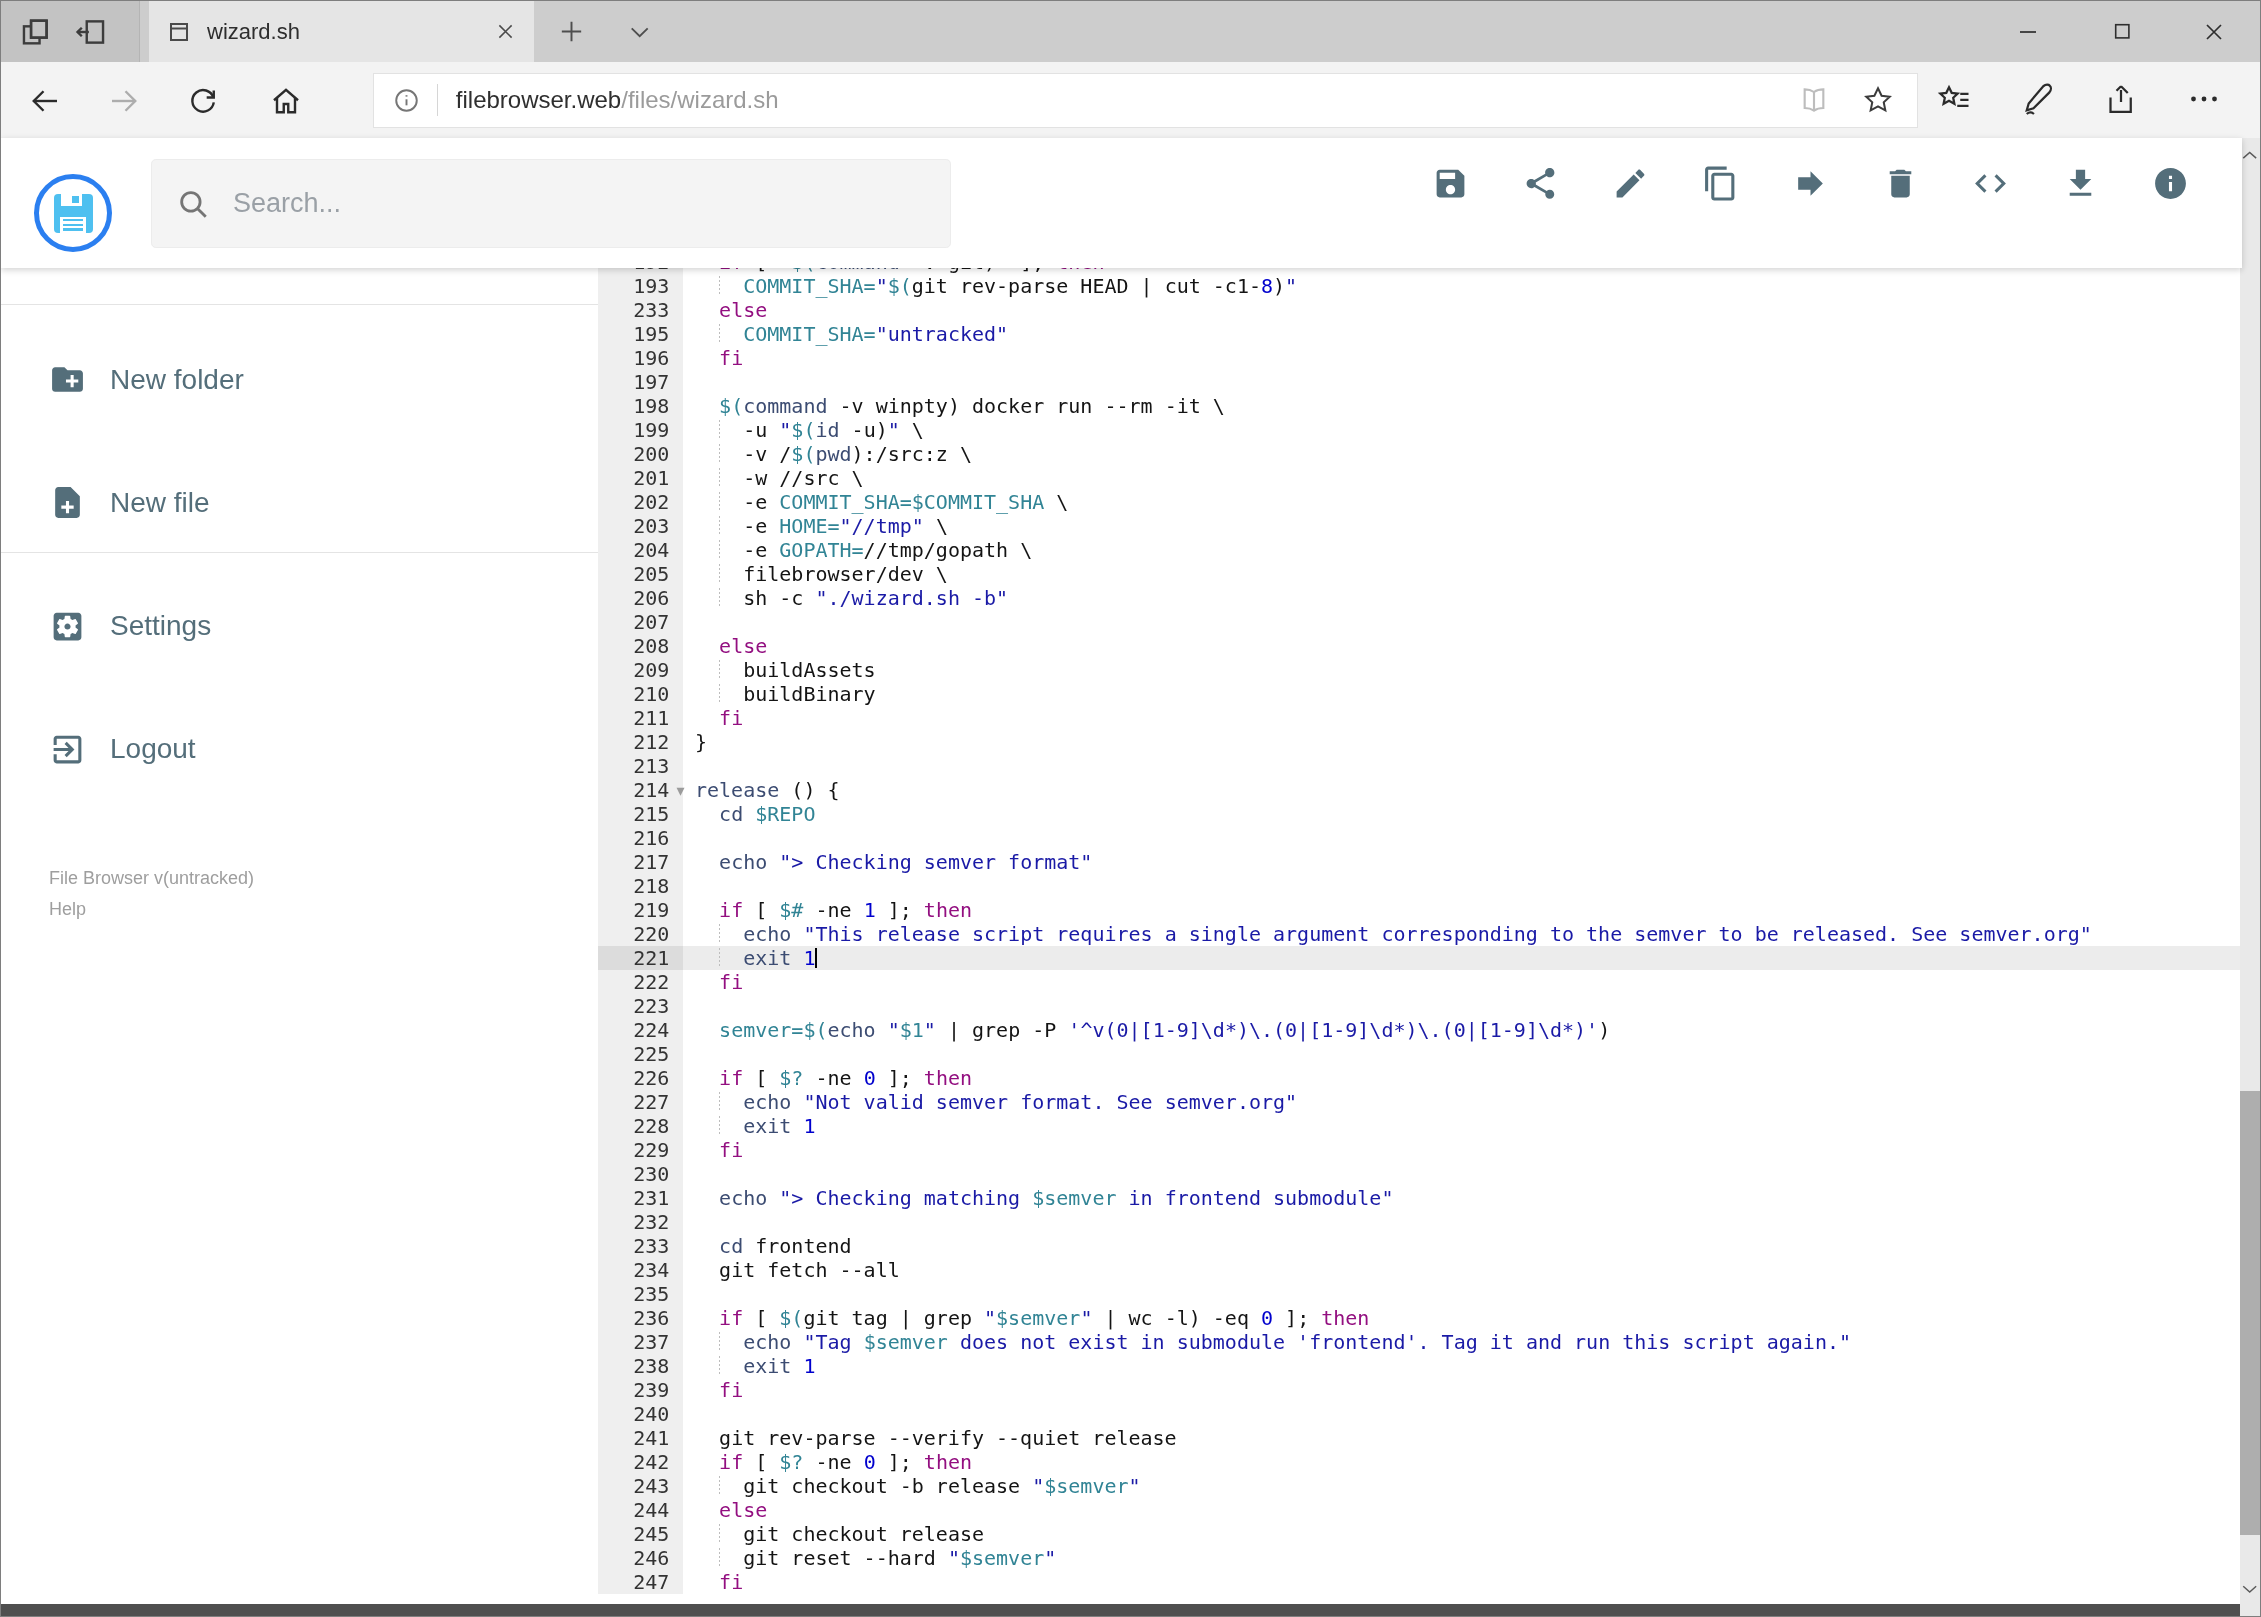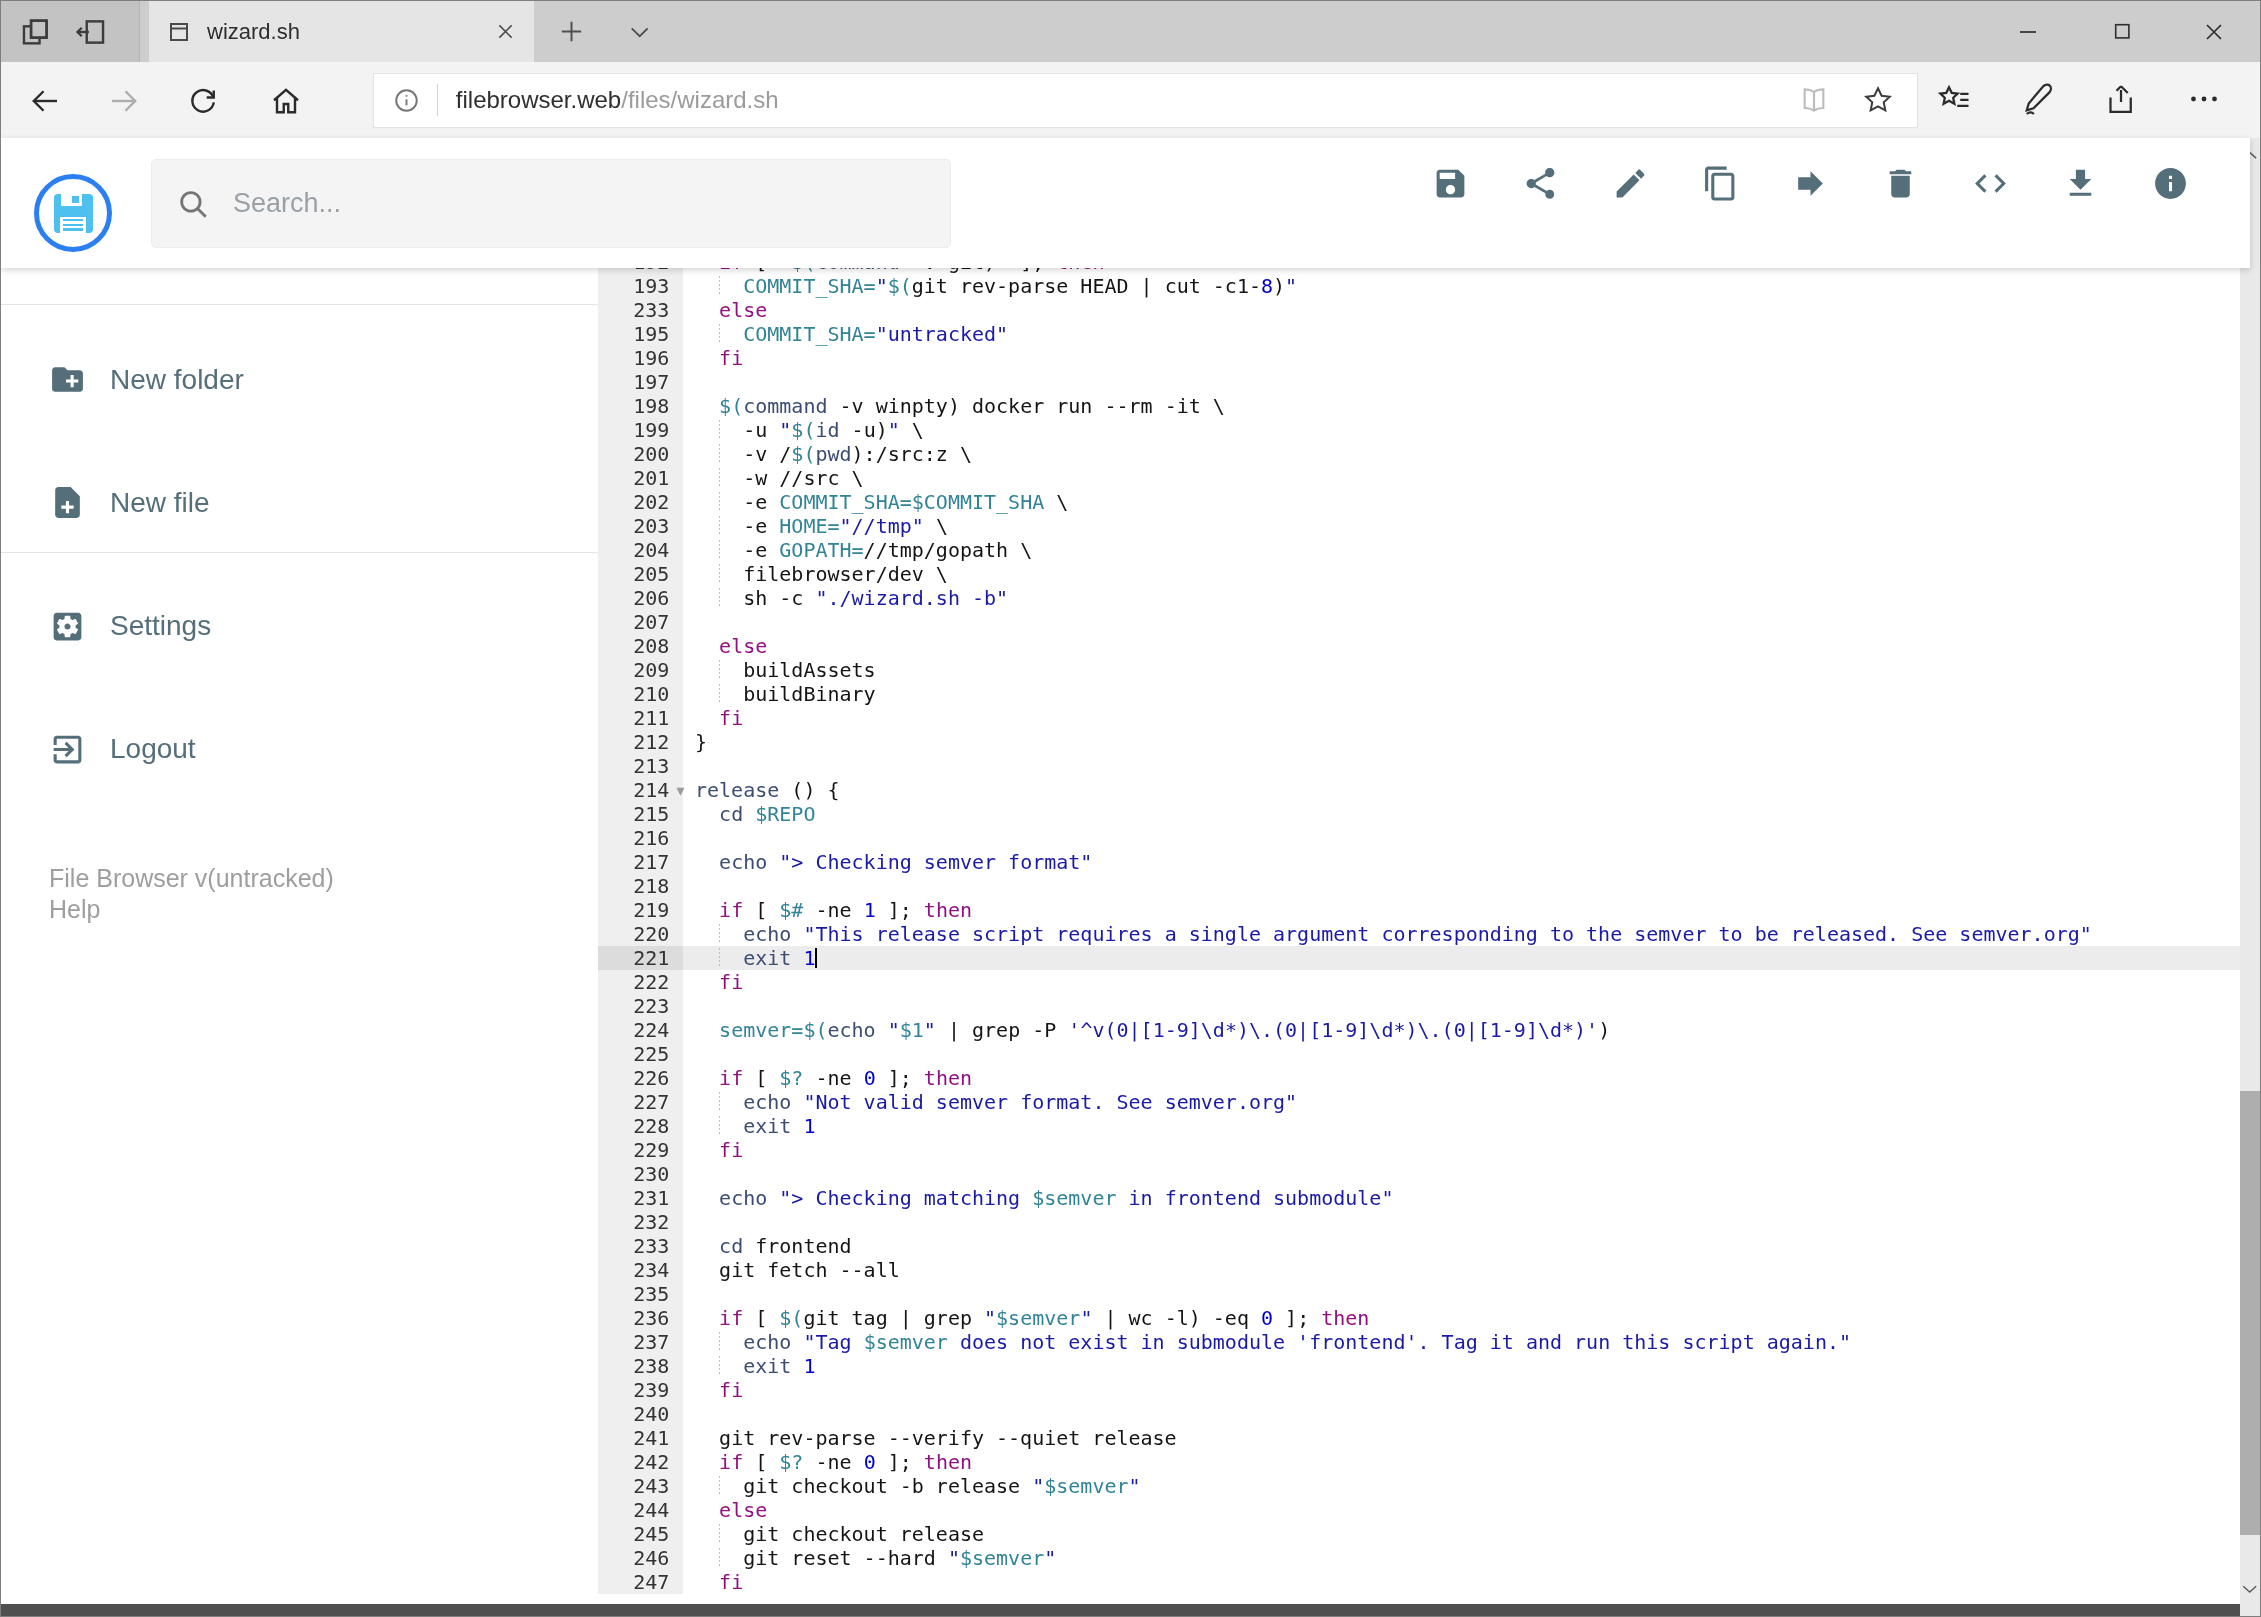--- a/index.html
+++ b/index.html
@@ -24,40 +24,40 @@
   .urlbox{position:absolute;left:372px;top:10.5px;width:1545px;height:55px;background:#fff;border:0.8px solid #e2e2e2;box-sizing:border-box;display:flex;align-items:center;}
   .urlinfo{margin-left:18px;}
   .urlsep{width:0.8px;height:32px;background:#d6d6d6;margin:0 18px 0 16px;}
   .urltext{font-size:24px;white-space:nowrap;}
   .urlhost{color:#2f2f2f;}
   .urlpath{color:#9b9b9b;}
   .urlicons{margin-left:auto;display:flex;align-items:center;gap:32px;padding-right:22.6px;}
   .abicons{position:absolute;right:40px;top:19.4px;display:flex;align-items:center;gap:47px;}
 
   
-  .appheader{position:absolute;left:0;top:137px;width:2241px;height:130px;background:#fff;box-shadow:0 2.4px 6.5px rgba(0,0,0,.18);z-index:6;padding-left:8px;}
+  .appheader{position:absolute;left:0;top:137px;width:2241px;height:130px;background:#fff;box-shadow:0 2.4px 6.5px rgba(0,0,0,.18);z-index:6;}
   .logo{position:absolute;left:33px;top:36px;width:78px;height:78px;border-radius:50%;border:5.7px solid var(--accent);box-sizing:border-box;background:#fff;display:flex;align-items:center;justify-content:center;}
   .floppy{position:relative;width:39px;height:39px;background:#4ec0f0;border-radius:4px;overflow:hidden;}
   .floppy .shutter{position:absolute;left:7.3px;top:0;width:21px;height:12px;background:#fff;}
   .floppy .shutter i{position:absolute;right:3.2px;top:2.4px;width:6.5px;height:7.3px;background:#4ec0f0;}
   .floppy .label{position:absolute;left:6.5px;bottom:0;width:26px;height:16px;background:#fff;}
   .floppy .label b{display:block;height:2.4px;background:#4ec0f0;margin:2.4px 3.2px 0;}
   .search{position:absolute;left:150px;top:21px;width:800px;height:89px;background:#f4f4f4;border:0.8px solid #ececec;border-radius:4.8px;box-sizing:border-box;display:flex;align-items:center;}
   .search svg{margin-left:24px;}
   .search input{flex:1;margin-left:21px;border:none;outline:none;background:transparent;font-size:27px;color:#333;font-family:"Liberation Sans",sans-serif;}
   .search input::placeholder{color:#9aa0a6;}
   .actions{position:absolute;left:1431px;top:27px;display:flex;gap:53px;}
   .act{width:37px;height:37px;}
 
   
   .sidebar{position:absolute;left:0;top:267px;width:597px;height:1338px;background:#fff;padding-top:31.5px;box-sizing:border-box;}
   .side-item{height:89px;display:flex;align-items:center;padding-left:48px;gap:24px;cursor:pointer;}
   .side-label{font-size:28px;color:var(--iconc);}
   .divider{height:0.8px;background:#e4e4e4;}
-  .side-footer{margin:69px 0 0 48px;font-size:25px;color:#9e9e9e;line-height:31px;}
+  .side-footer{margin:69px 0 0 48px;font-size:18px;color:#9e9e9e;line-height:31px;}
   .help{color:#9e9e9e;cursor:pointer;}
 
   
   .editor{position:absolute;left:597px;top:267px;width:1644px;height:1338px;background:#fff;overflow:hidden;font-family:"DejaVu Sans Mono",monospace;font-size:20px;line-height:24px;}
   .rows{margin-top:-18px;}
   .row{display:flex;height:24px;white-space:pre;}
   .gut{flex:0 0 85px;box-sizing:border-box;padding-right:13.7px;text-align:right;background:var(--gutterbg);color:var(--linenum);position:relative;}
   .fold{position:absolute;right:-1.6px;top:0.8px;color:#9b9b9b;font-size:16px;font-family:"Liberation Sans",sans-serif;}
   .code{padding-left:12px;color:var(--codedef);}
   .row.active{background:var(--activebg);}

